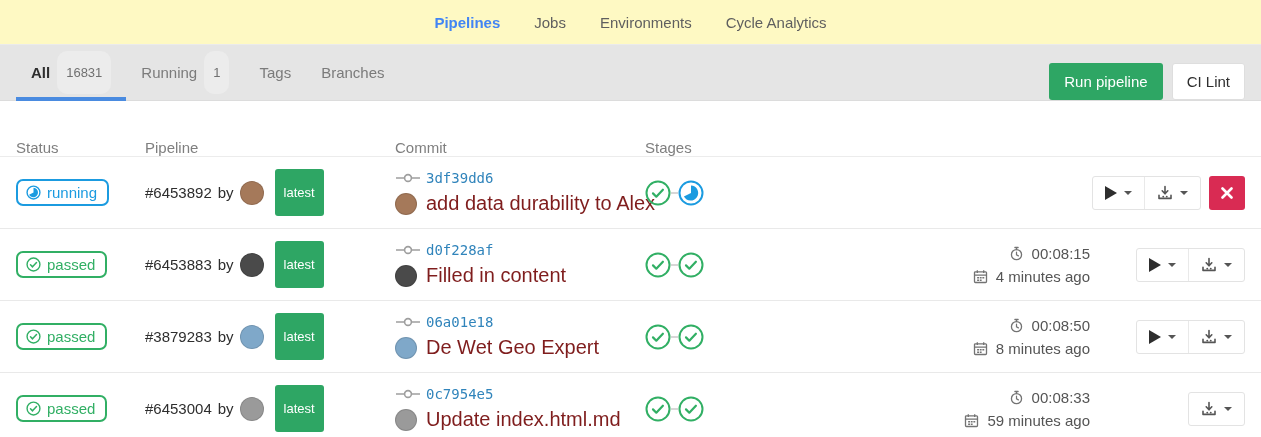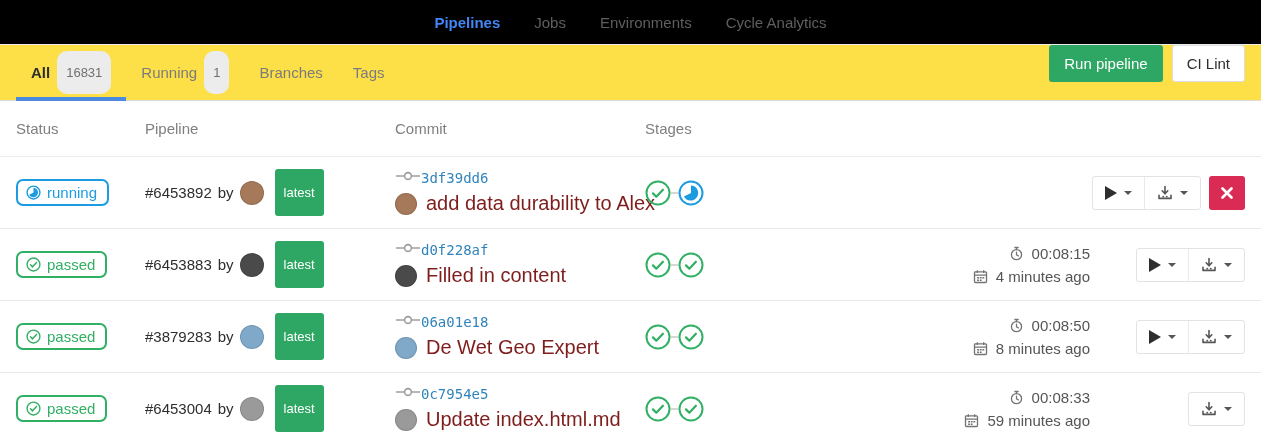--- a/index.html
+++ b/index.html
@@ -5,47 +5,47 @@
   * { margin:0; padding:0; box-sizing:border-box; }
   html,body { width:1261px; height:437px; overflow:hidden; background:#fff;
     font-family:"Liberation Sans", sans-serif; color:#2e2e2e; }
   :root {
     --running:#1b9be0; --passed:#31af64; --green:#2ea664; --red:#d92b53;
     --link:#3084bb; --navblue:#4285f4; --tabblue:#4a8be0;
   }
   a { text-decoration:none; cursor:pointer; }
 
   
-  .navbar { height:45px; background:#000000; border-bottom:1px solid #ebebeb;
+  .navbar { height:45px; background:#fef9c3; border-bottom:1px solid #ebebeb;
     display:flex; justify-content:center; align-items:center; gap:34px; }
   .nav-item { font-size:15px; color:#5f5f5f; cursor:pointer; }
   .nav-item.active { color:var(--navblue); font-weight:bold; }
 
   
-  .toolbar { height:56px; display:flex; align-items:flex-start; padding:0 16px;
-    border-bottom:1px solid #dcdcdc; background:#fde047; }
+  .toolbar { height:56px; display:flex; align-items:flex-end; padding:0 16px;
+    border-bottom:1px solid #dcdcdc; background:#e5e5e5; }
   .tabs { display:flex; height:100%; }
   .tab { display:flex; align-items:center; gap:7px; padding:0 15px;
     font-size:15px; color:#7b7b7b; position:relative; cursor:pointer; }
   .tab.active { color:#2e2e2e; font-weight:bold; }
   .tab.active::after { content:''; position:absolute; left:0; right:0; bottom:-1px;
     height:4px; background:var(--tabblue); }
   .pill { background:#ececec; color:#707070; border-radius:10px;
     padding:14px 9px; font-size:13px; font-weight:normal; }
   .pill:empty { display:none; }
   .toolbar-buttons { margin-left:auto; display:flex; gap:9px; }
   .btn-green { background:var(--green); color:#fff; border:1px solid transparent;
     border-radius:3px; padding:9px 14px; font-size:15px; cursor:pointer;
     font-family:inherit; }
   .btn-white { background:#fff; color:#2e2e2e; border:1px solid #dedede;
     border-radius:3px; padding:9px 14px; font-size:15px; cursor:pointer;
     font-family:inherit; }
 
   
-  .thead { display:flex; align-items:center; height:56px; padding:0 16px;
+  .thead { display:flex; align-items:flex-end; height:56px; padding:0 16px;
     border-bottom:1px solid #ececec; color:#7f7f7f; font-size:15px; }
   .c-status { width:129px; } .c-pipeline { width:250px; } .c-commit { width:250px; }
   .c-stages { width:250px; } .c-timing { width:195px; } .c-actions { flex:1; }
   .row { display:flex; align-items:center; height:72px; padding:0 16px;
     border-bottom:1px solid #e9e9e9; }
 
   
   .badge { display:inline-flex; align-items:center; gap:6px; border:2px solid;
     border-radius:7px; padding:3px 10px 3px 8px; font-size:15px; cursor:pointer;
     background:#fff; }
@@ -58,21 +58,21 @@
   
   .c-pipeline { display:flex; align-items:center; gap:6px; font-size:15px; }
   .pid { color:#2e2e2e; }
   .avatar { width:24px; height:24px; border-radius:50%; display:inline-block;
     background:#999; border:1px solid rgba(0,0,0,.12); flex:none; cursor:pointer; }
   .avatar.sm { width:22px; height:22px; }
   .latest { background:var(--green); color:#fff; border-radius:3px;
     padding:16px 9px; font-size:13px; margin-left:5px; }
 
   
-  .commit-line1 { display:flex; align-items:flex-start; margin-bottom:6px; }
+  .commit-line1 { display:flex; align-items:center; gap:5px; margin-bottom:6px; }
   .hash { font-family:"DejaVu Sans Mono","Liberation Mono",monospace;
     font-size:14px; color:var(--link); }
   .commit-line2 { display:flex; align-items:center; gap:9px; }
   .msg { color:#7f1d1d; font-size:20px; white-space:nowrap; }
 
   
   .c-stages { display:flex; align-items:center; }
   .stage { width:26px; height:26px; cursor:pointer; }
   .stage svg { display:none; width:26px; height:26px; }
   .stage.passed  svg.ic-passed  { display:block; color:var(--passed); }
@@ -117,25 +117,25 @@
   <div class="tabs">
     <div class="tab active">
       <span>All</span>
       <span class="pill">16831</span>
     </div>
     <div class="tab">
       <span>Running</span>
       <span class="pill">1</span>
     </div>
     <div class="tab">
+      <span>Tags</span>
+
+    </div>
+    <div class="tab">
       <span>Branches</span>
-
-    </div>
-    <div class="tab">
-      <span>Tags</span>
 
     </div>
   </div>
   <div class="toolbar-buttons">
     <button class="btn-green">Run pipeline</button>
     <button class="btn-white">CI Lint</button>
   </div>
 </div>
 
 <div class="thead">

